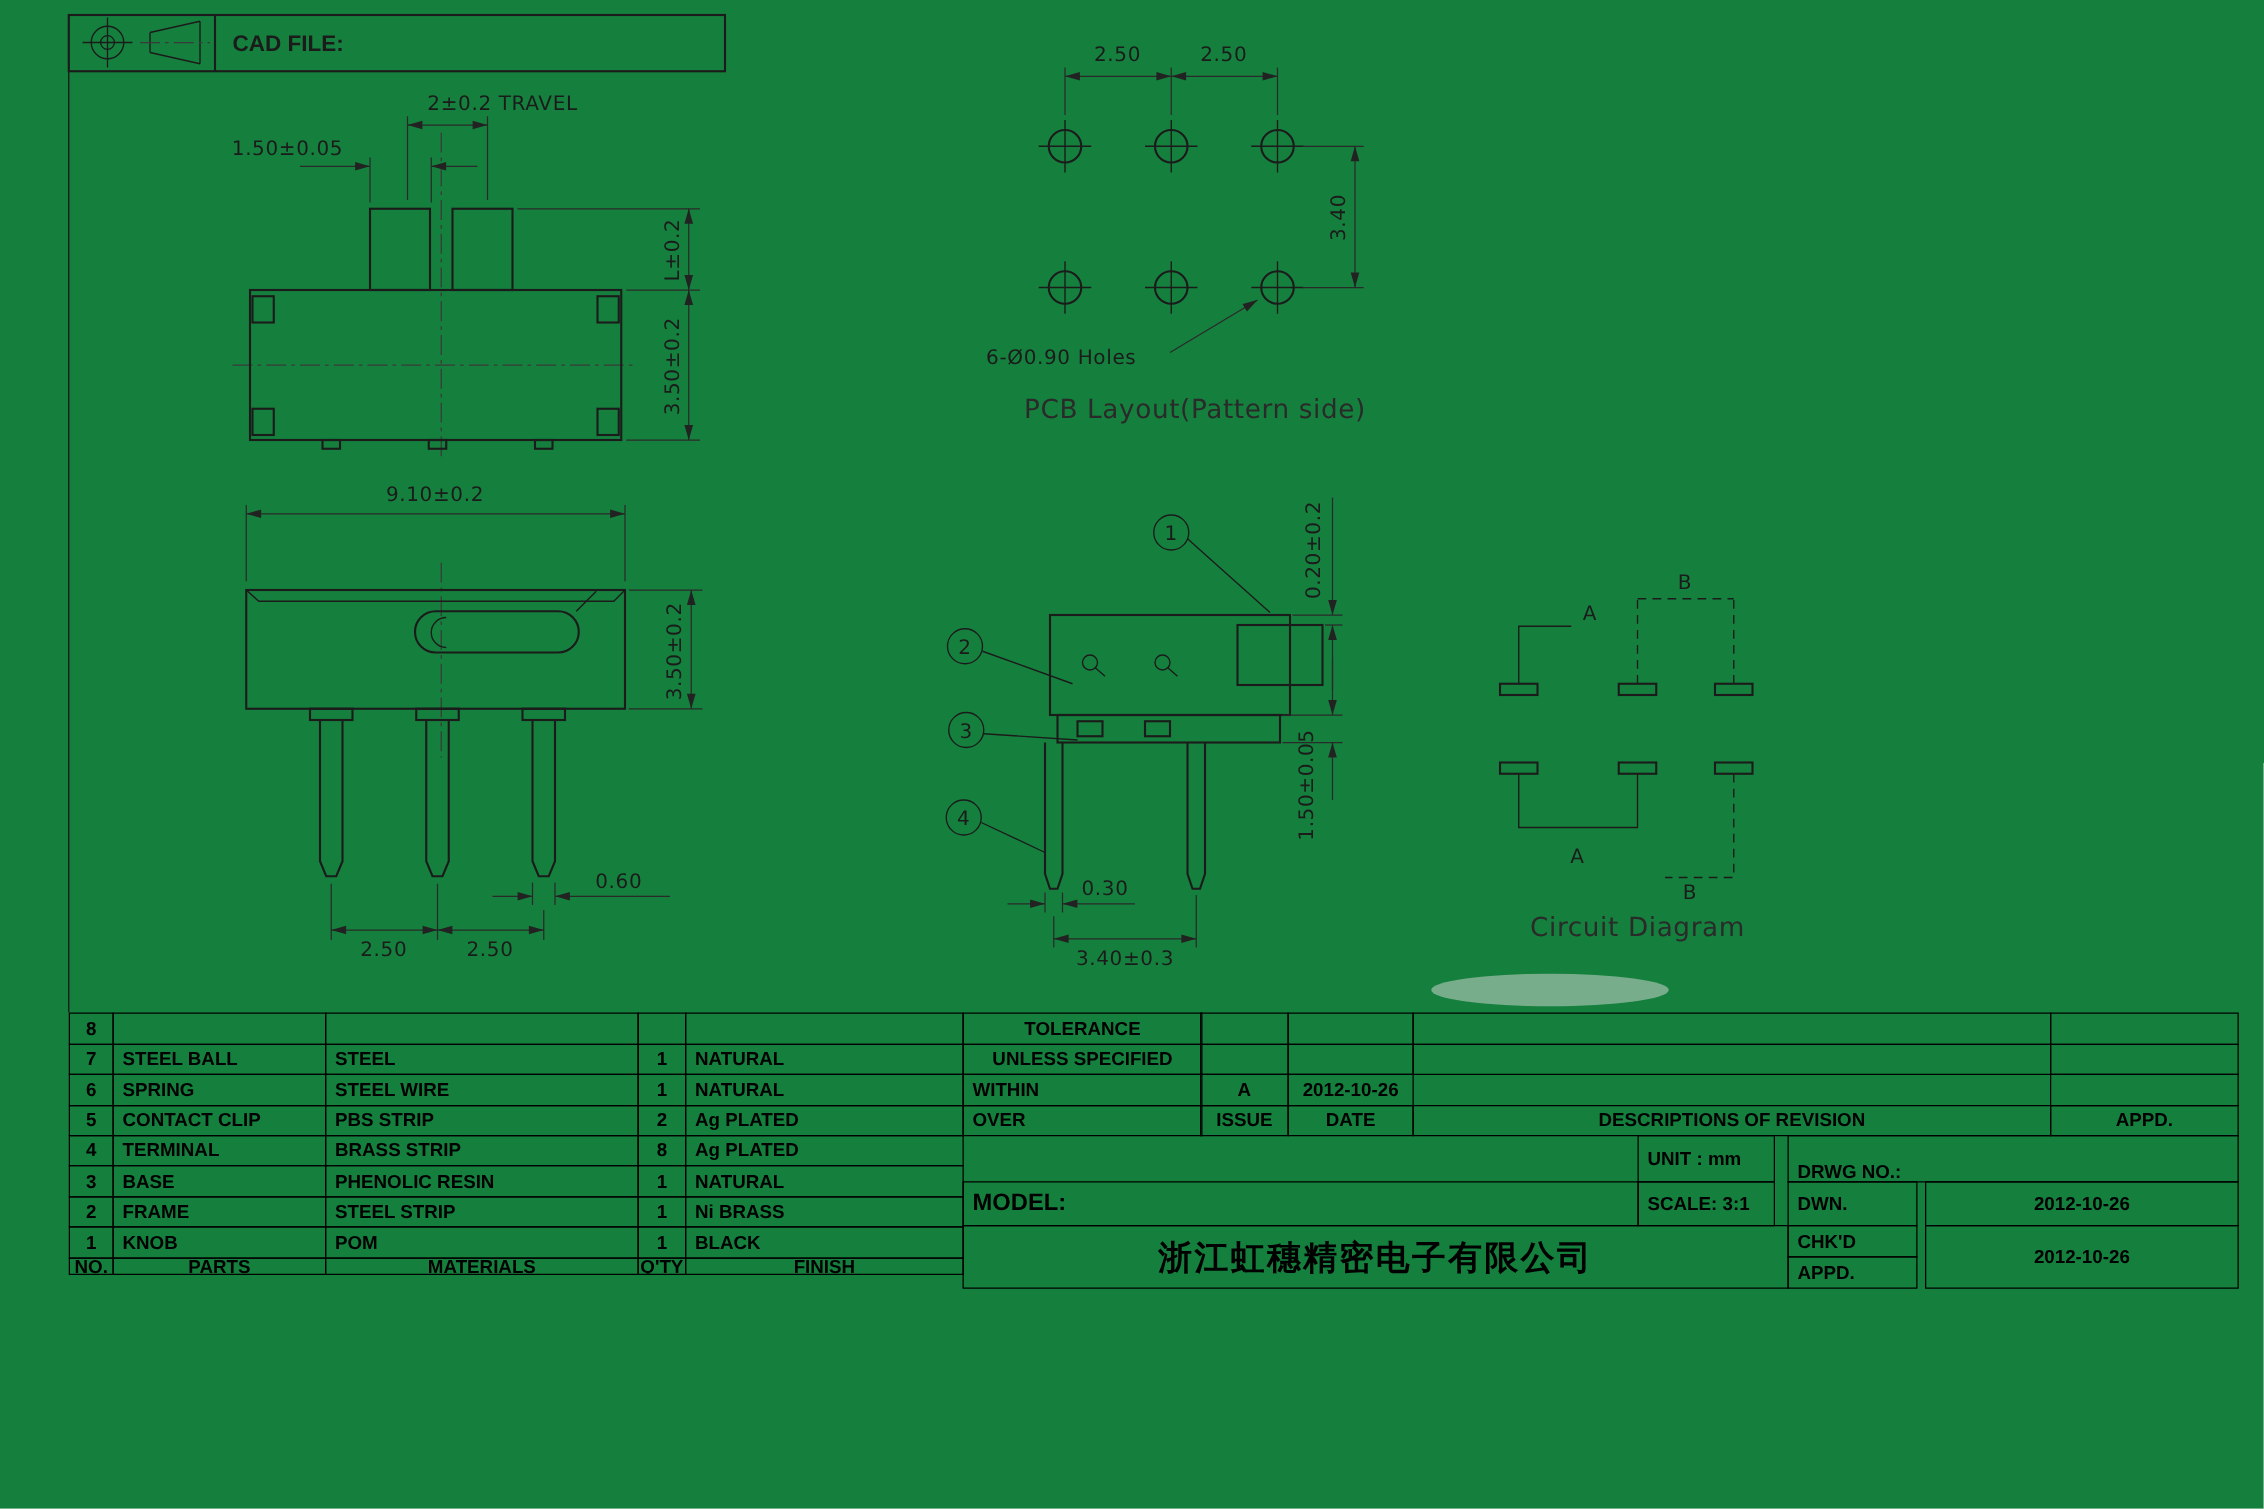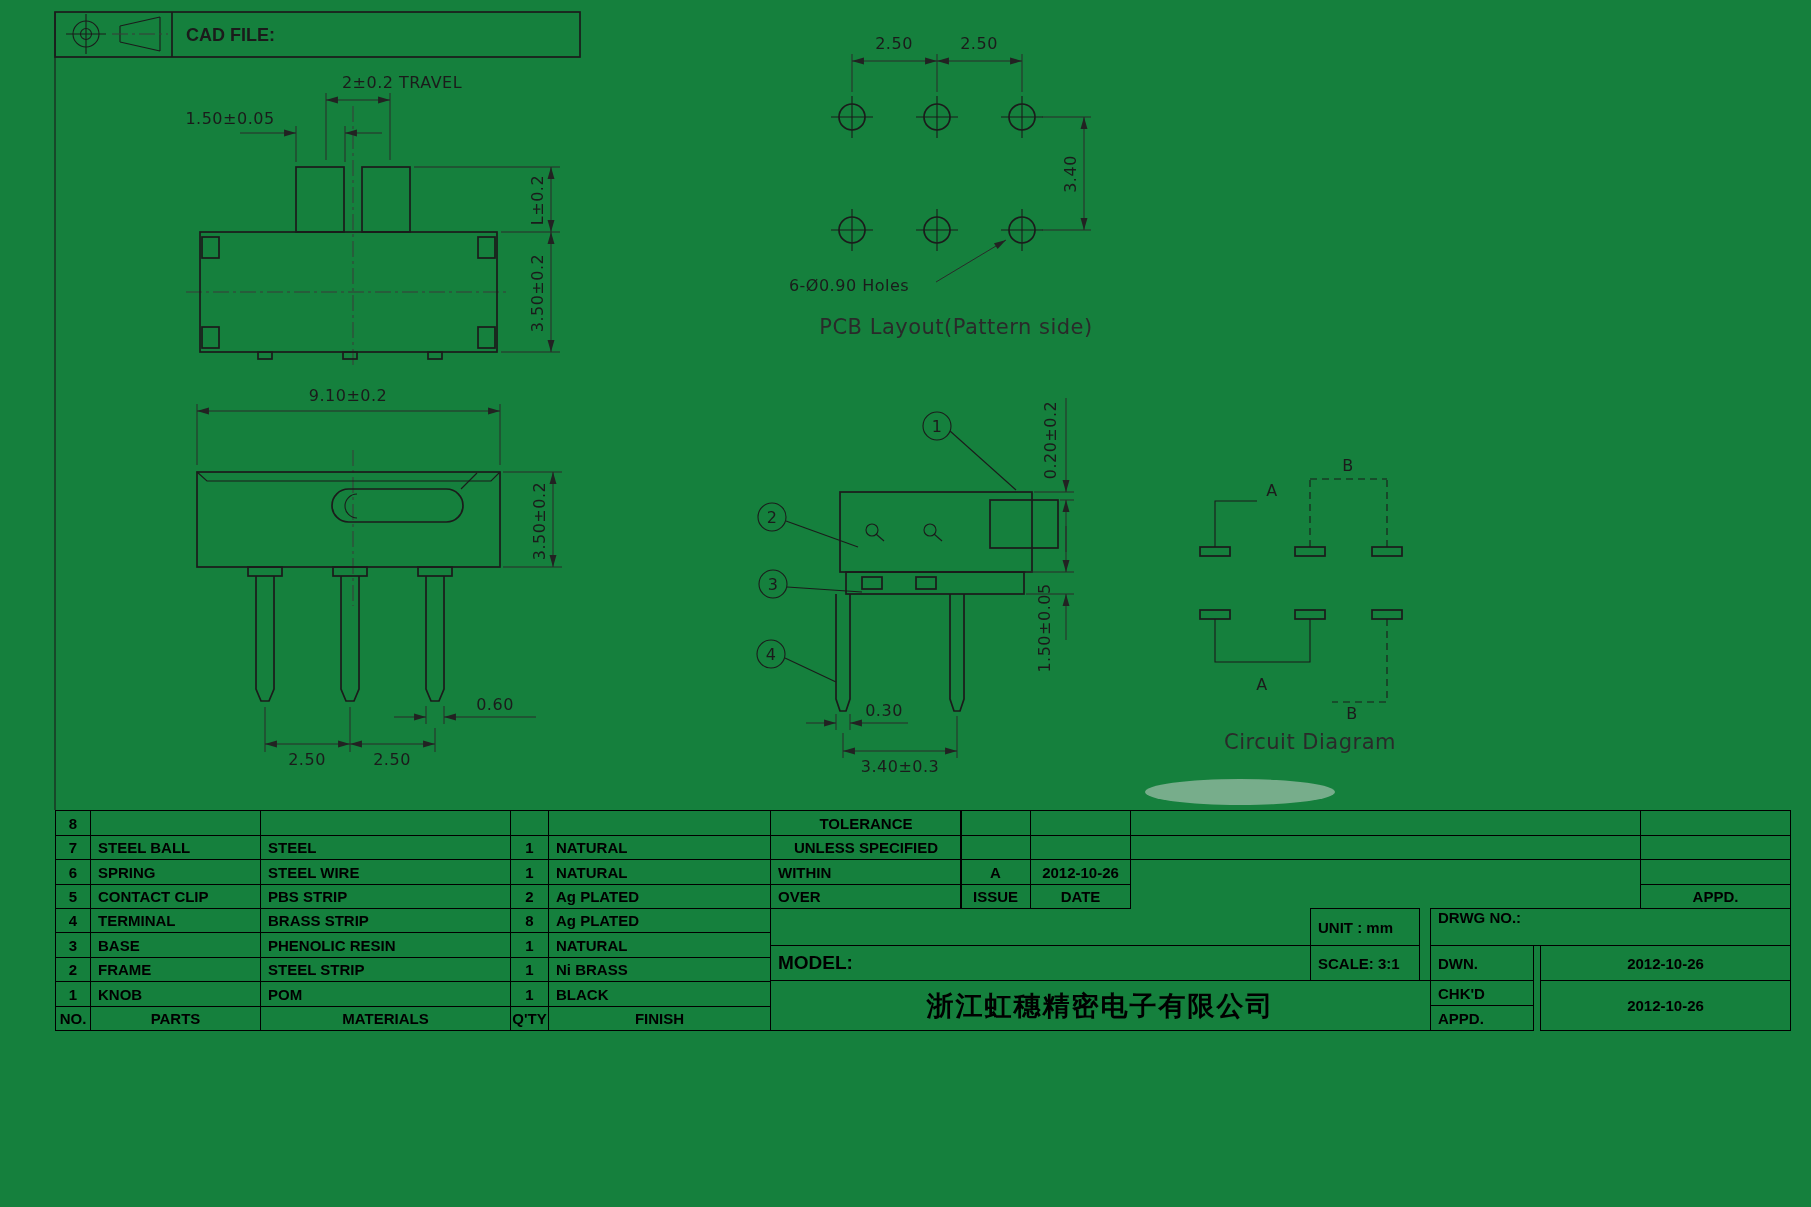--- a/index.html
+++ b/index.html
@@ -14,33 +14,33 @@
   text{fill:#1b1b1b}
   .td{font:16px "DejaVu Sans",sans-serif;letter-spacing:.5px}
   .tc{font:21px "DejaVu Sans",sans-serif;letter-spacing:.5px;fill:#2a2a2a}
   .tb1{font:bold 18px "Liberation Sans",sans-serif}
   #tblock{position:absolute;left:55px;top:810px;width:1736px;height:221px}
   .c{position:absolute;border:1px solid #000;box-sizing:border-box;display:flex;align-items:center;padding:0 7px;font:bold 15px "Liberation Sans",sans-serif;white-space:nowrap;overflow:hidden;color:#000;background:#fff0}
   .cc{justify-content:center;padding:0}
   .big{font-size:19px}
   .comp{font-size:27px;letter-spacing:2px;justify-content:center;padding:12px}
   .cjk{font-size:18px;letter-spacing:10px;justify-content:center;padding:0}
-  .topleft{align-items:flex-start;padding-top:0}
+  .topleft{align-items:flex-start;padding-top:20px}
   
   .k-no{left:0;width:36px}.k-parts{left:35px;width:171px}.k-mat{left:205px;width:251px}
   .k-qty{left:455px;width:39px}.k-fin{left:493px;width:223px}
   
   .k-tol{left:715px;width:192px}.k-issue{left:905px;width:71px}.k-date{left:975px;width:101px}
   .k-desc{left:1075px;width:511px}.k-appd{left:1585px;width:151px}
   .k-title{left:715px;width:541px}.k-unit{left:1255px;width:110px}.k-drwg{left:1375px;width:361px}
   .k-sign{left:1375px;width:104px}.k-date2{left:1485px;width:251px}.k-comp{left:715px;width:661px}
   
   .r0{top:0;height:26px}.r1{top:25px;height:25px}.r2{top:49px;height:26px}.r3{top:74px;height:25px}
   .r4{top:98px;height:25px}.r5{top:122px;height:26px}.r6{top:147px;height:25px}.r7{top:171px;height:26px}
-  .r8{top:196px;height:25px}
+  .r8{top:196px;height:14px}
   .rt{top:98px;height:38px}.rm{top:135px;height:36px}.rc{top:170px;height:51px}
   .rs1{top:170px;height:26px}.rs2{top:195px;height:26px}
 </style>
 </head>
 <body>
 
 <div id="sheet">
 
 <svg id="drawing" width="1811" height="810" viewBox="0 0 1811 810">
   <defs>
@@ -315,20 +315,21 @@
   <div class="c k-date r1"></div>
   <div class="c k-desc r1"></div>
   <div class="c k-appd r1"></div>
 
   <div class="c k-issue r2 cc">A</div>
   <div class="c k-date r2 cc">2012-10-26</div>
   <div class="c k-appd r2"></div>
 
   <div class="c k-issue r3 cc">ISSUE</div>
   <div class="c k-date r3 cc">DATE</div>
+  <div class="c k-desc r3 cc">DESCRIPTIONS OF REVISION</div>
   <div class="c k-appd r3 cc">APPD.</div>
 
   <div class="c k-unit rt">UNIT :  mm</div>
   <div class="c k-drwg rt topleft">DRWG NO.:</div>
 
   <div class="c k-model rm big k-title">MODEL:</div>
   <div class="c k-unit rm">SCALE:  3:1</div>
   <div class="c k-sign rm">DWN.</div>
   <div class="c k-date2 rm cc">2012-10-26</div>
 

